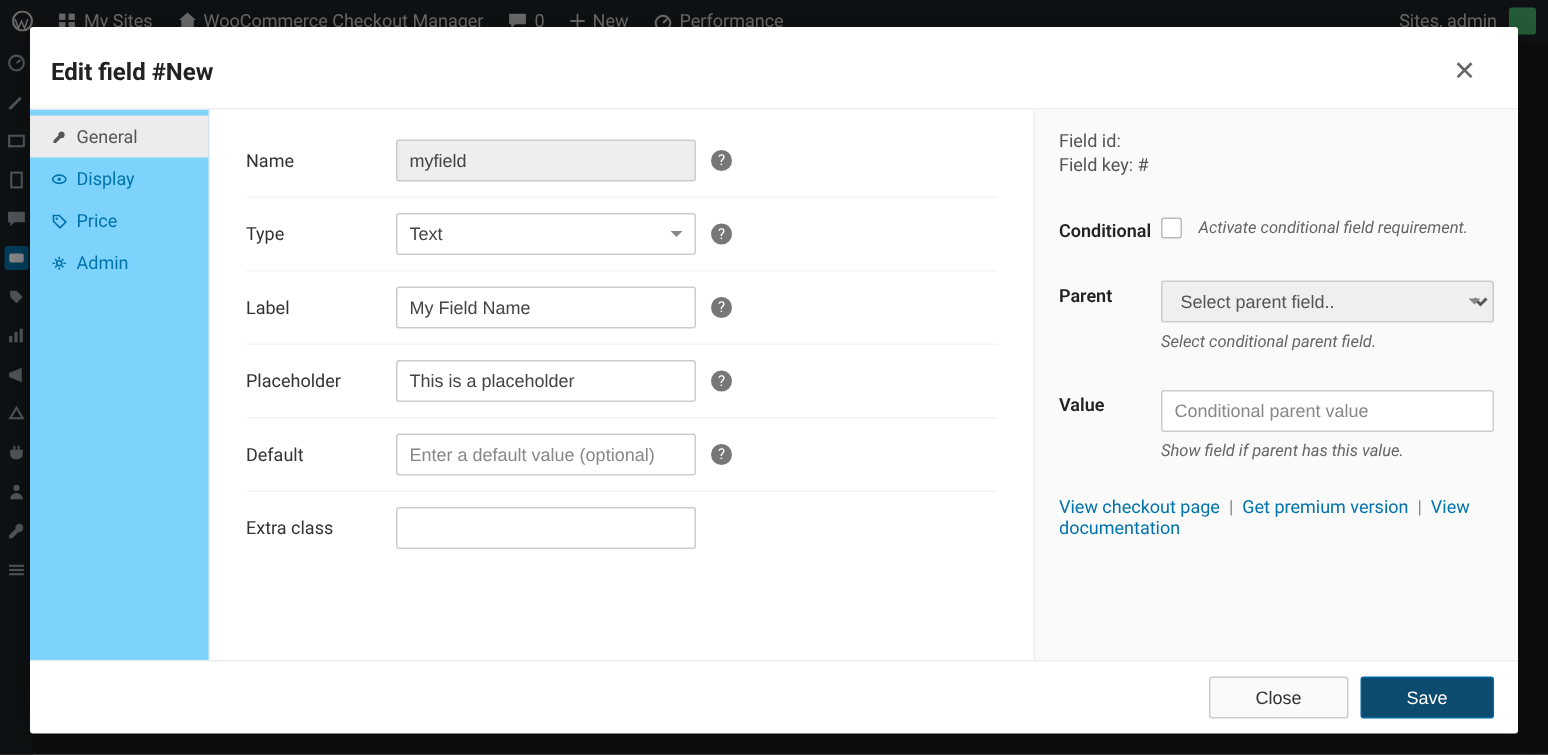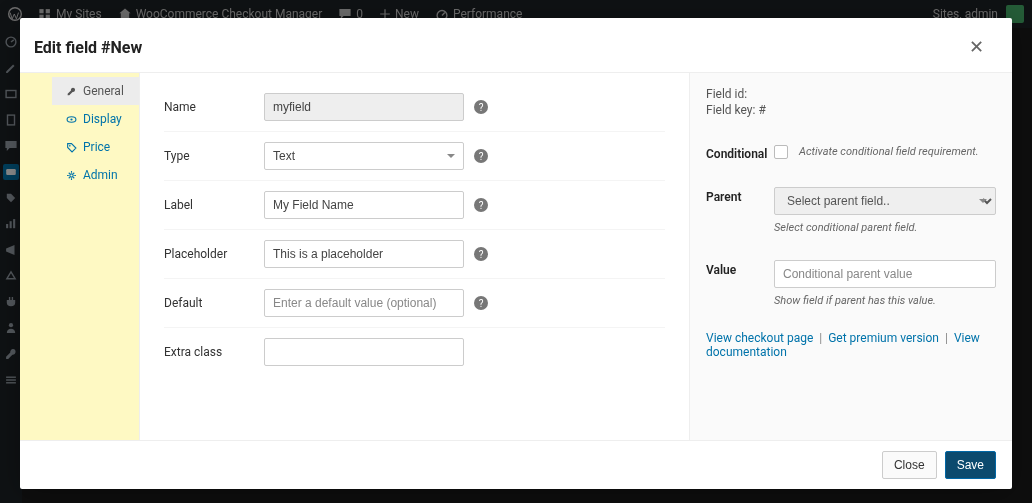--- a/index.html
+++ b/index.html
@@ -11,21 +11,21 @@
   .wp-toolbar .avatar { width:18px; height:18px; background:#4a6; border-radius:2px; display:inline-block;}
   .wp-sidebar { position:absolute; top:28px; left:0; width:22px; bottom:0; background:#1d2125; display:flex; flex-direction:column; gap:10px; padding-top:6px; align-items:center;}
   .wp-sidebar .ic { width:16px; height:16px; display:flex; align-items:center; justify-content:center; fill:#98a1a9; color:#98a1a9; font-size:10px;}
   .wp-sidebar .ic.active { background:#0073aa; border-radius:2px; padding:2px; }
   .modal-backdrop { position:absolute; inset:0; background:rgba(0,0,0,0.45); }
   .modal { position:absolute; top:18px; left:20px; right:20px; bottom:14px; background:#fff; box-shadow:0 4px 30px rgba(0,0,0,0.3); border-radius:2px; display:flex; flex-direction:column; }
   .modal-header { padding:14px 20px 10px 14px; display:flex; align-items:center; justify-content:space-between;}
   .modal-header h1 { font-size:16px; font-weight:700; color:#222; }
   .modal-close { font-size:18px; color:#666; background:none; border:none; cursor:pointer; padding:4px 8px;}
   .modal-body { display:flex; flex:1; border-top:1px solid #eee; border-bottom:1px solid #eee; overflow:hidden;}
-  .tabs { width:120px; background:#fef9c3; border-right:1px solid #eee; padding-top:4px;padding-left:32px;}
+  .tabs { width:120px; background:#7dd3fc; border-right:1px solid #eee; padding-top:4px;}
   .tabs .tab { padding:7px 14px; font-size:12px; color:#0073aa; cursor:pointer; display:flex; align-items:center; gap:6px;}
   .tabs .tab.active { background:#ececec; color:#555; }
   .tabs .tab svg { width:11px; height:11px; fill:currentColor;}
   .center { flex:1; padding:10px 24px; border-right:1px solid #eee;}
   .field-row { display:flex; align-items:center; padding:10px 0; border-bottom:1px solid #f4f4f4;}
   .field-row:last-child { border-bottom:none; }
   .field-row .lbl { width:100px; font-size:12px; color:#333; }
   .field-row .ctrl { width:200px; }
   .field-row input[type=text], .field-row select {
       width:100%; height:28px; padding:3px 8px; font-size:12px; border:1px solid #ccc; border-radius:2px; background:#fff; color:#444;
@@ -42,21 +42,21 @@
   .right .section .slbl { width:56px; font-weight:600; font-size:12px; color:#222; padding-top:3px;}
   .right .section .scont { flex:1; }
   .right .hint { font-style:italic; color:#666; margin-top:6px; font-size:11px;}
   .right .checkbox { width:14px; height:14px; border:1px solid #bbb; border-radius:2px; background:#fff; display:inline-block; margin-right:8px; vertical-align:middle;}
   .right select, .right input[type=text]{ width:100%; height:28px; border:1px solid #ccc; border-radius:2px; padding:3px 8px; font-size:12px; color:#555;}
   .right input::placeholder, .center input::placeholder { color:#888; }
   .right .links { margin-top:24px; font-size:12px;}
   .right .links a{ color:#0073aa; text-decoration:none; cursor:pointer;}
   .right .links span.sep{ color:#888; margin:0 3px;}
   .modal-footer { padding:10px 16px; display:flex; justify-content:flex-end; gap:8px;}
-  .btn { height:28px; padding:0 11px; font-size:12px; border:1px solid #ccc; border-radius:2px; background:#fafafa; cursor:pointer; color:#333;}
+  .btn { height:28px; padding:0 30px; font-size:12px; border:1px solid #ccc; border-radius:2px; background:#fafafa; cursor:pointer; color:#333;}
   .btn-primary { background:#0c4a6e; border-color:#0067a6; color:#fff;}
 </style>
 </head>
 <body>
 
 <div class="wp-toolbar">
   <span class="tb-item">
     <svg width="14" height="14" viewBox="0 0 20 20">
         <circle cx="10" cy="10" r="9" fill="none" stroke="#c8c8c8" stroke-width="2"></circle>
         <path d="M3 8l3 9 3-7 3 7 3-9" stroke="#c8c8c8" stroke-width="1.4" fill="none"></path>

